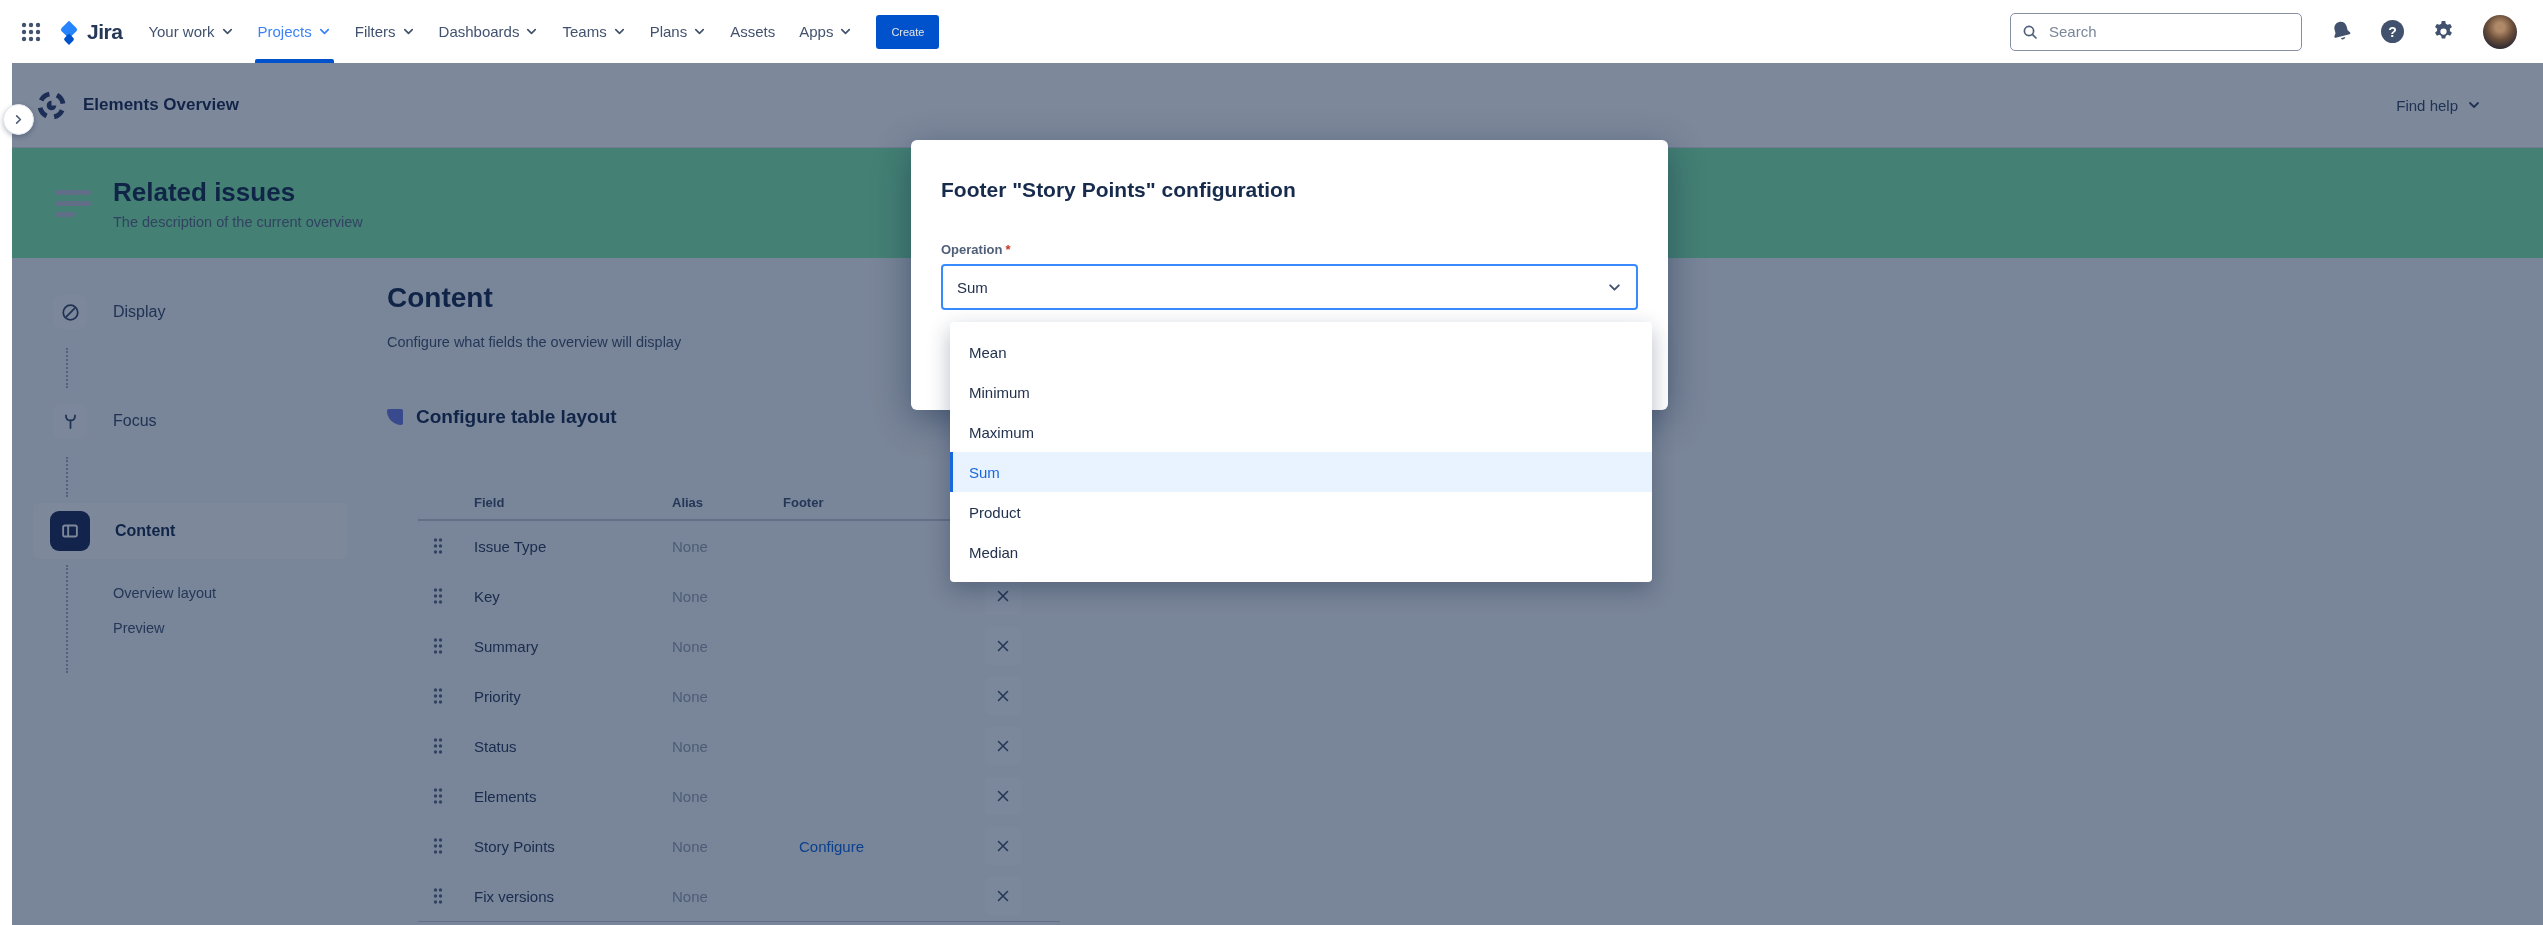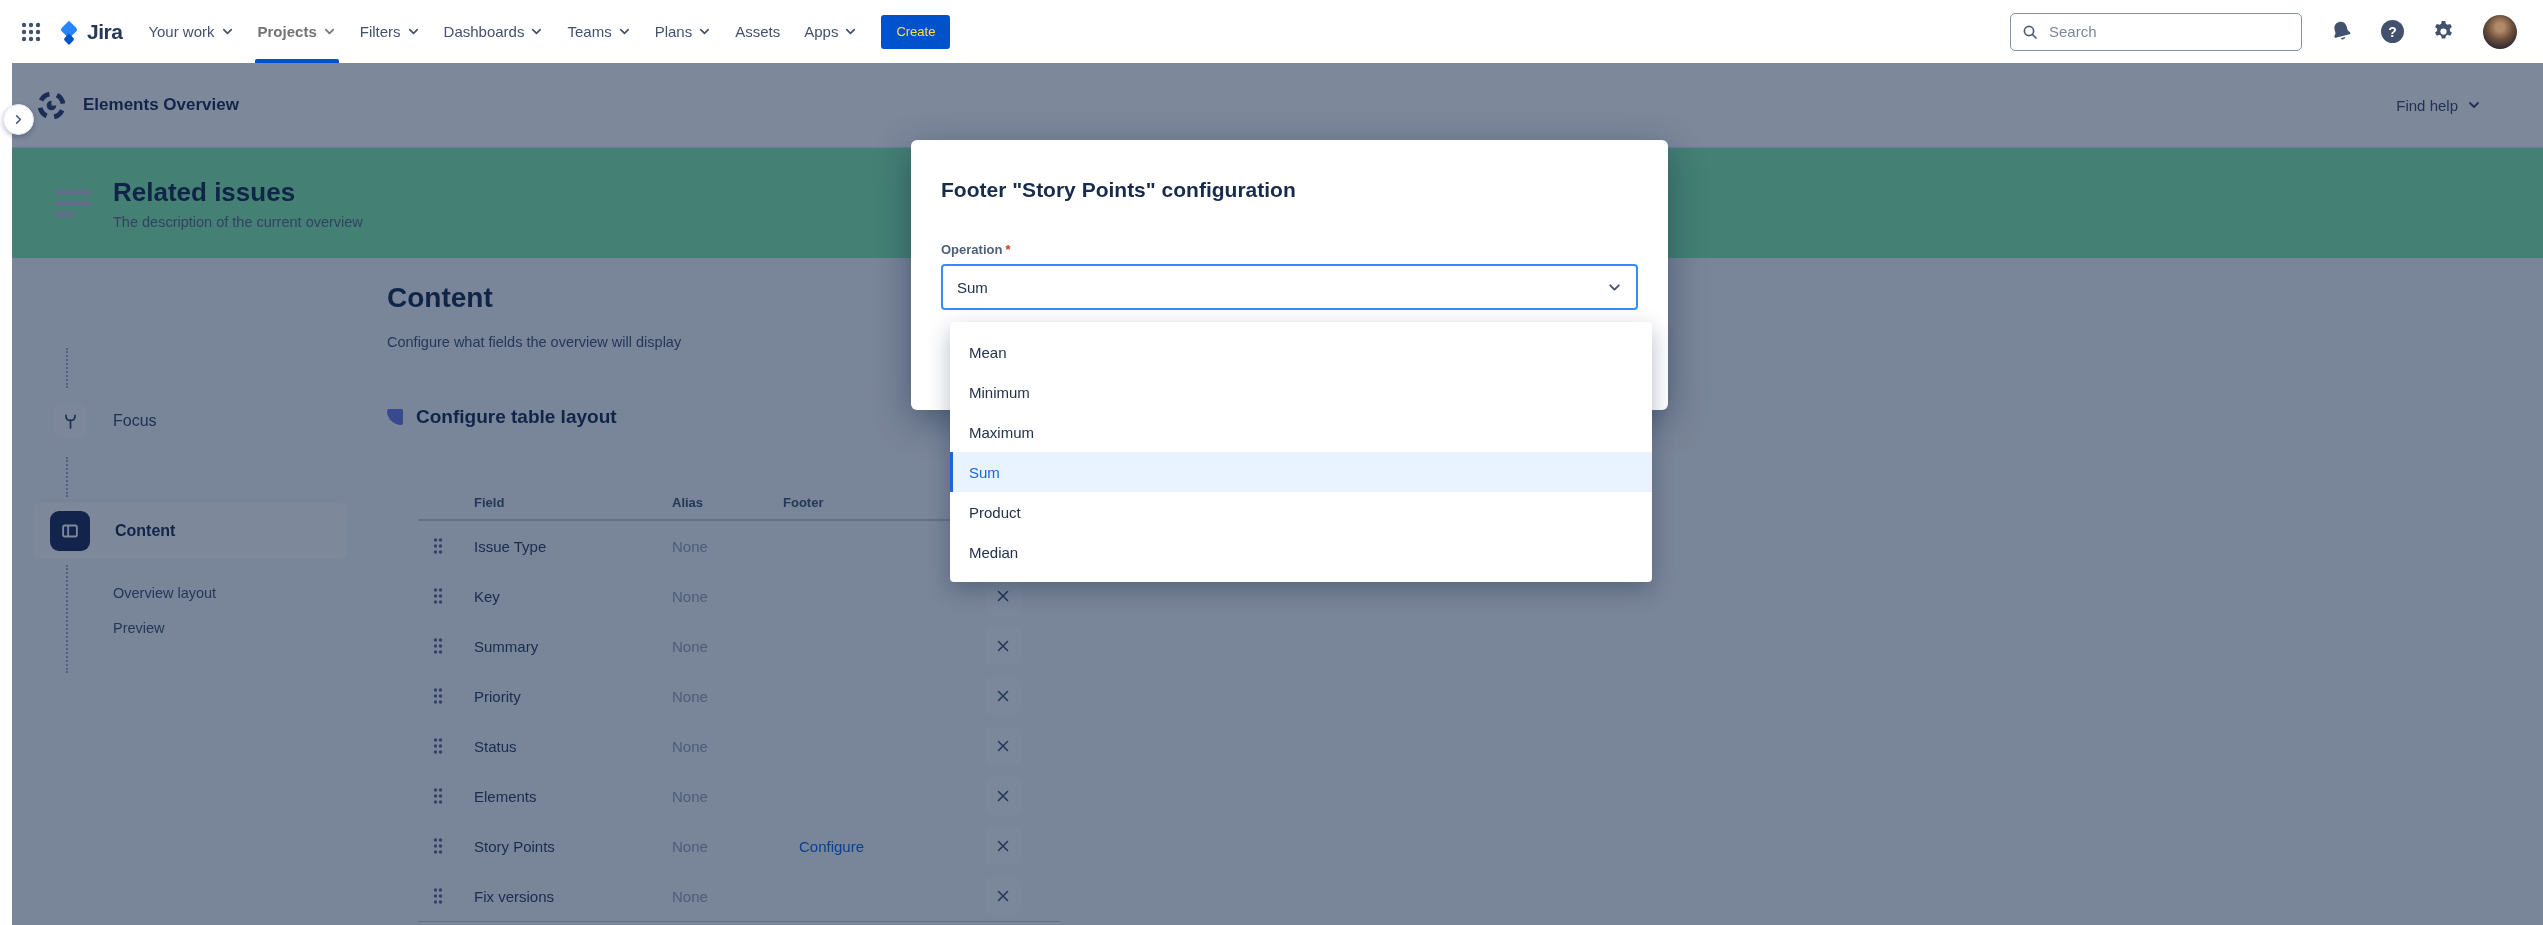--- a/index.html
+++ b/index.html
@@ -8,24 +8,24 @@
   
   .topnav{position:absolute;top:0;left:0;right:0;height:63px;background:#fff;display:flex;
           align-items:center;padding:0 26px 0 14px;box-sizing:border-box;z-index:10;}
   .grid-btn{width:34px;height:34px;display:flex;align-items:center;justify-content:center;color:#42526E;background:none;border:none;padding:0;}
   .logo{display:flex;align-items:center;gap:5px;margin:0 14px 0 8px;}
   .logo-text{font-size:21px;font-weight:700;color:#253858;letter-spacing:-.5px;}
   .nav-items{display:flex;align-items:stretch;height:63px;}
   .nav-item{position:relative;display:flex;align-items:center;gap:6px;padding:0 12px;
             font-size:15px;font-weight:500;color:#42526E;cursor:pointer;background:none;border:none;font-family:inherit;}
   .nav-item .chev{display:flex;color:inherit;}
-  .nav-item.active{color:#737373;font-weight:bold;}
+  .nav-item.active{color:#3b82f6;}
   .nav-item.active::after{content:"";position:absolute;left:9px;right:9px;bottom:0;height:4px;background:#0052CC;border-radius:2px 2px 0 0;}
-  .create-btn{margin-left:12px;height:34px;padding:0 15px;background:#0052CC;color:#fde047;border:none;
-              border-radius:3px;font-size:13px;font-weight:500;font-family:inherit;}
+  .create-btn{margin-left:12px;height:34px;padding:0 15px;background:#0052CC;color:#e5e5e5;border:none;
+              border-radius:3px;font-size:11px;font-weight:500;font-family:inherit;}
   .nav-right{margin-left:auto;display:flex;align-items:center;gap:27px;}
   .search-box{display:flex;align-items:center;gap:9px;width:292px;height:38px;border:1.5px solid #8590A2;
               border-radius:5px;padding:0 11px;box-sizing:border-box;color:#505F79;}
   .search-box input{border:none;outline:none;width:100%;font-size:15px;color:#344563;font-family:inherit;background:transparent;}
   .search-box input::placeholder{color:#7A869A;}
   .icon-btn{background:none;border:none;padding:0;color:#42526E;display:flex;align-items:center;}
   .bell-tilt{transform:rotate(-14deg);}
   .help-badge{width:23px;height:23px;border-radius:50%;background:#42526E;color:#fff;font-size:14px;
               font-weight:700;display:flex;align-items:center;justify-content:center;}
   .avatar{width:34px;height:34px;border-radius:50%;border:none;padding:0;
@@ -247,20 +247,29 @@
         <i class="b3"></i>
       </span>
     <div class="ph-text">
       <h1 class="ph-title">Related issues</h1>
       <p class="ph-sub">The description of the current overview</p>
     </div>
   </div>
 
   <div class="main">
     <aside class="sidebar">
+      <div class="side-item" style="top:26px;">
+        <span class="chip">
+          <svg viewBox="0 0 24 24" width="21">
+              <circle cx="12" cy="12" r="8.3" fill="none" stroke="currentColor" stroke-width="2"></circle>
+              <line x1="7.4" y1="16.6" x2="16.6" y2="7.4" stroke="currentColor" stroke-width="2" stroke-linecap="round"></line>
+            </svg>
+        </span>
+        <span class="lbl">Display</span>
+      </div>
       <div class="connector" style="top:90px;height:40px;"></div>
       <div class="side-item" style="top:135px;">
         <span class="chip">
           <svg viewBox="0 0 24 24" width="21" fill="none" stroke="currentColor" stroke-width="2" stroke-linecap="round">
               <path d="M6.8 5c0 3.8 2.3 5.8 5.2 5.8s5.2-2 5.2-5.8"></path>
               <line x1="12" y1="10.8" x2="12" y2="19.5"></line>
             </svg>
         </span>
         <span class="lbl">Focus</span>
       </div>

